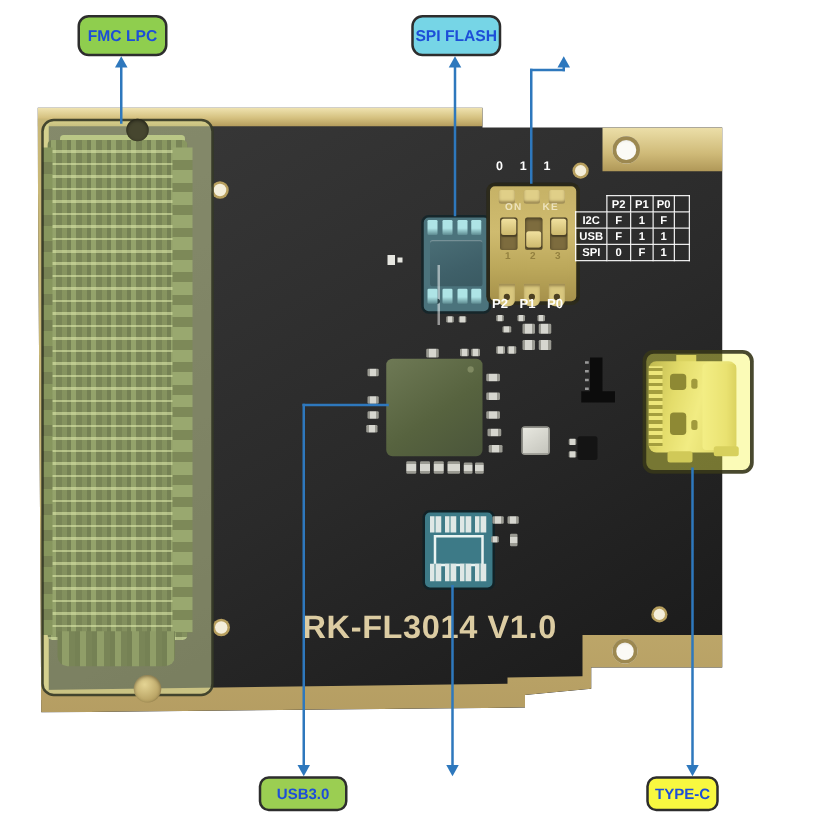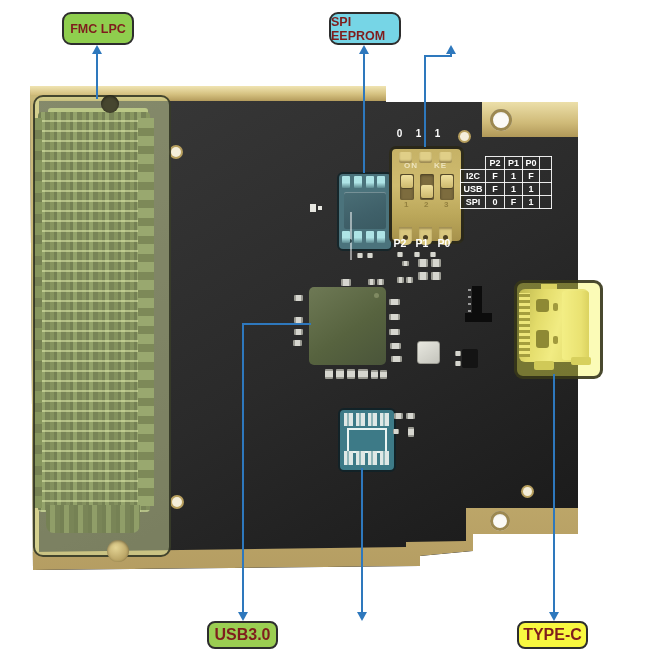--- a/index.html
+++ b/index.html
@@ -119,22 +119,22 @@
   
   .silk{left:242px;top:486px;font-size:26px;font-weight:bold;color:#dccca2;letter-spacing:.5px;}
   .mark{background:#e6e6e0;}
 
   
   .line{position:absolute;background:var(--line,#2e78bd);}
   .arr-up{position:absolute;width:0;height:0;border-left:5px solid transparent;border-right:5px solid transparent;border-bottom:9px solid var(--line,#2e78bd);}
   .arr-dn{position:absolute;width:0;height:0;border-left:5px solid transparent;border-right:5px solid transparent;border-top:9px solid var(--line,#2e78bd);}
   .tag{position:absolute;height:33px;border-radius:9px;border:2px solid #2d2d2d;
     display:flex;align-items:center;justify-content:center;
-    font-size:12.5px;font-weight:bold;color:#7f1d1d;box-sizing:border-box;}
-  .tag.small{height:28px;border-radius:8px;font-size:16px;}
+    font-size:12.5px;font-weight:bold;color:#1d4ed8;box-sizing:border-box;}
+  .tag.small{height:28px;border-radius:8px;font-size:12px;}
 </style>
 </head>
 <body>
 
 <div class="scene">
 
   <div class="board">
 
     <div class="abs gold-top"></div>
     <div class="abs gold-left"></div>
@@ -301,20 +301,21 @@
       <div class="eep-pad" style="left:4px;top:41px;height:14px;"></div>
       <div class="eep-pad" style="left:16px;top:41px;height:14px;"></div>
       <div class="eep-pad" style="left:28px;top:41px;height:14px;"></div>
       <div class="eep-pad" style="left:40px;top:41px;height:14px;"></div>
     </div>
     <div class="abs psv" style="left:394px;top:413px;width:9px;height:6px;"></div>
     <div class="abs psv" style="left:406px;top:413px;width:9px;height:6px;"></div>
     <div class="abs psv v" style="left:408px;top:427px;width:6px;height:10px;"></div>
     <div class="abs psv" style="left:393px;top:429px;width:6px;height:5px;"></div>
 
+    <div class="abs silk">RK-FL3014 V1.0</div>
   </div>
 
   <div class="abs usbc-tab"></div>
   <div class="abs usbc-shell"></div>
   <div class="abs usbc-rib"></div>
   <div class="abs usbc-slot1"></div>
   <div class="abs usbc-slot2"></div>
   <div class="abs usbc-dot1"></div>
   <div class="abs usbc-dot2"></div>
   <div class="abs usbc-panel"></div>
@@ -337,17 +338,17 @@
   <div class="line" style="left:242px;top:323px;width:2px;height:290px;"></div>
   <div class="arr-dn" style="left:238px;top:612px;"></div>
 
   <div class="line" style="left:361px;top:468px;width:2px;height:145px;"></div>
   <div class="arr-dn" style="left:357px;top:612px;"></div>
 
   <div class="line" style="left:553px;top:374px;width:2px;height:239px;"></div>
   <div class="arr-dn" style="left:549px;top:612px;"></div>
 
   <div class="tag" style="left: 62px; top: 12px; width: 72px; background: rgb(143, 206, 78);">FMC LPC</div>
-  <div class="tag" style="left: 329px; top: 12px; width: 72px; background: rgb(118, 213, 230);">SPI EEPROM</div>
+  <div class="tag" style="left: 329px; top: 12px; width: 72px; background: rgb(118, 213, 230);">SPI FLASH</div>
   <div class="tag small" style="left: 207px; top: 621px; width: 71px; background: rgb(155, 206, 82);">USB3.0</div>
-  <div class="tag small" style="left: 517px; top: 621px; width: 71px; background: rgb(248, 248, 64);">TYPE-C</div>
+  <div class="tag small" style="left: 517px; top: 621px; width: 58px; background: rgb(248, 248, 64);">TYPE-C</div>
 
 </div>
 
 </body></html>

